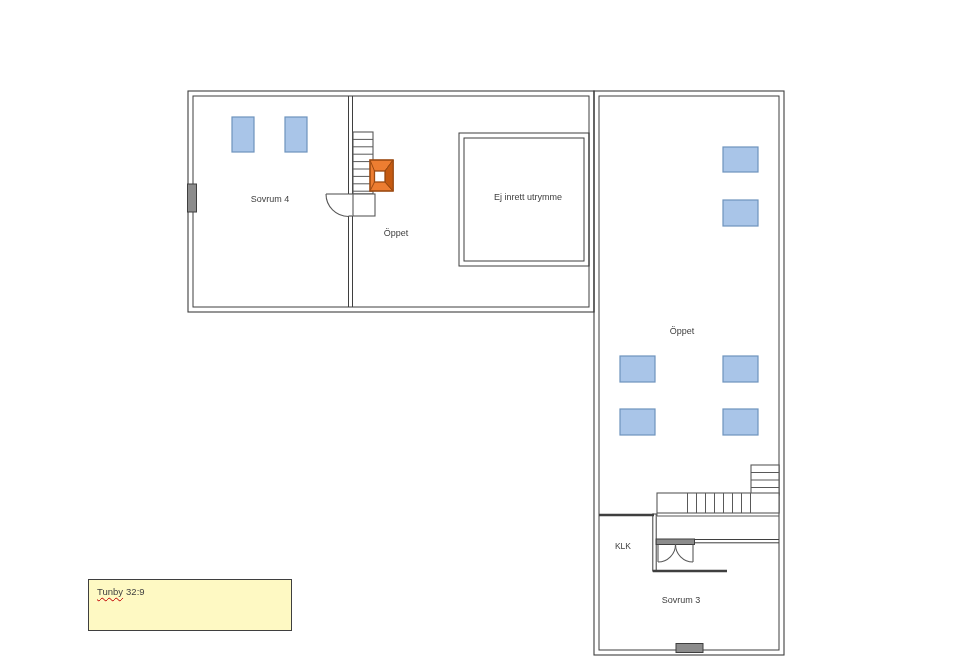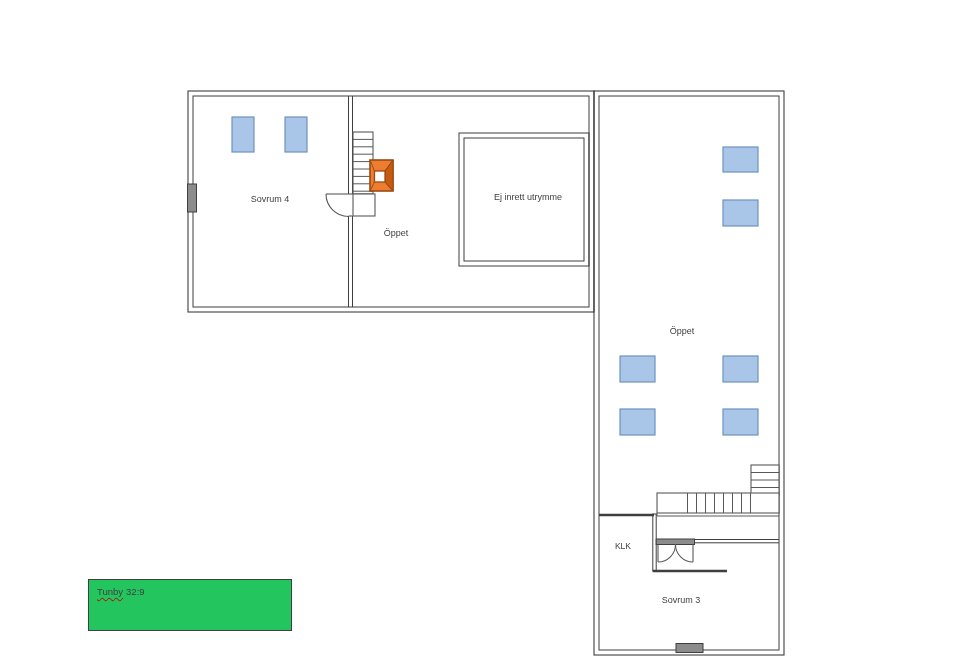--- a/index.html
+++ b/index.html
@@ -19,21 +19,21 @@
   .door-header{fill:var(--window_fill);stroke:var(--wall);stroke-width:1px;}
   .chimney-outer{fill:var(--chimney_fill);stroke:var(--chimney_border);stroke-width:1.6px;}
   .chimney-dark{fill:var(--chimney_dark);stroke:var(--chimney_border);stroke-width:1px;}
   .chimney-inner{fill:#ffffff;stroke:var(--chimney_border);stroke-width:1.3px;}
   .chimney-edge{fill:none;stroke:var(--chimney_border);stroke-width:1px;}
 
   .room-label{font-family:"Liberation Sans",sans-serif;font-size:9px;fill:var(--text);}
 
   
   .title-block{position:absolute;left:88px;top:535px;width:204px;height:52px;
-               border:1.5px solid var(--wall);box-sizing:border-box;background:#22c55e;}
+               border:1.5px solid var(--wall);box-sizing:border-box;background:#fef9c3;}
   .tb-row{height:24px;line-height:24px;padding-left:8px;font-size:9.5px;color:var(--text);
           white-space:nowrap;}
   .tb-row + .tb-row{border-top:1px solid var(--wall);}
   .misspelled{text-decoration:underline wavy var(--underline);text-decoration-thickness:1px;
               text-underline-offset:2px;}
   .tb-rest{margin-left:3px;}
 </style>
 </head>
 <body>
 

